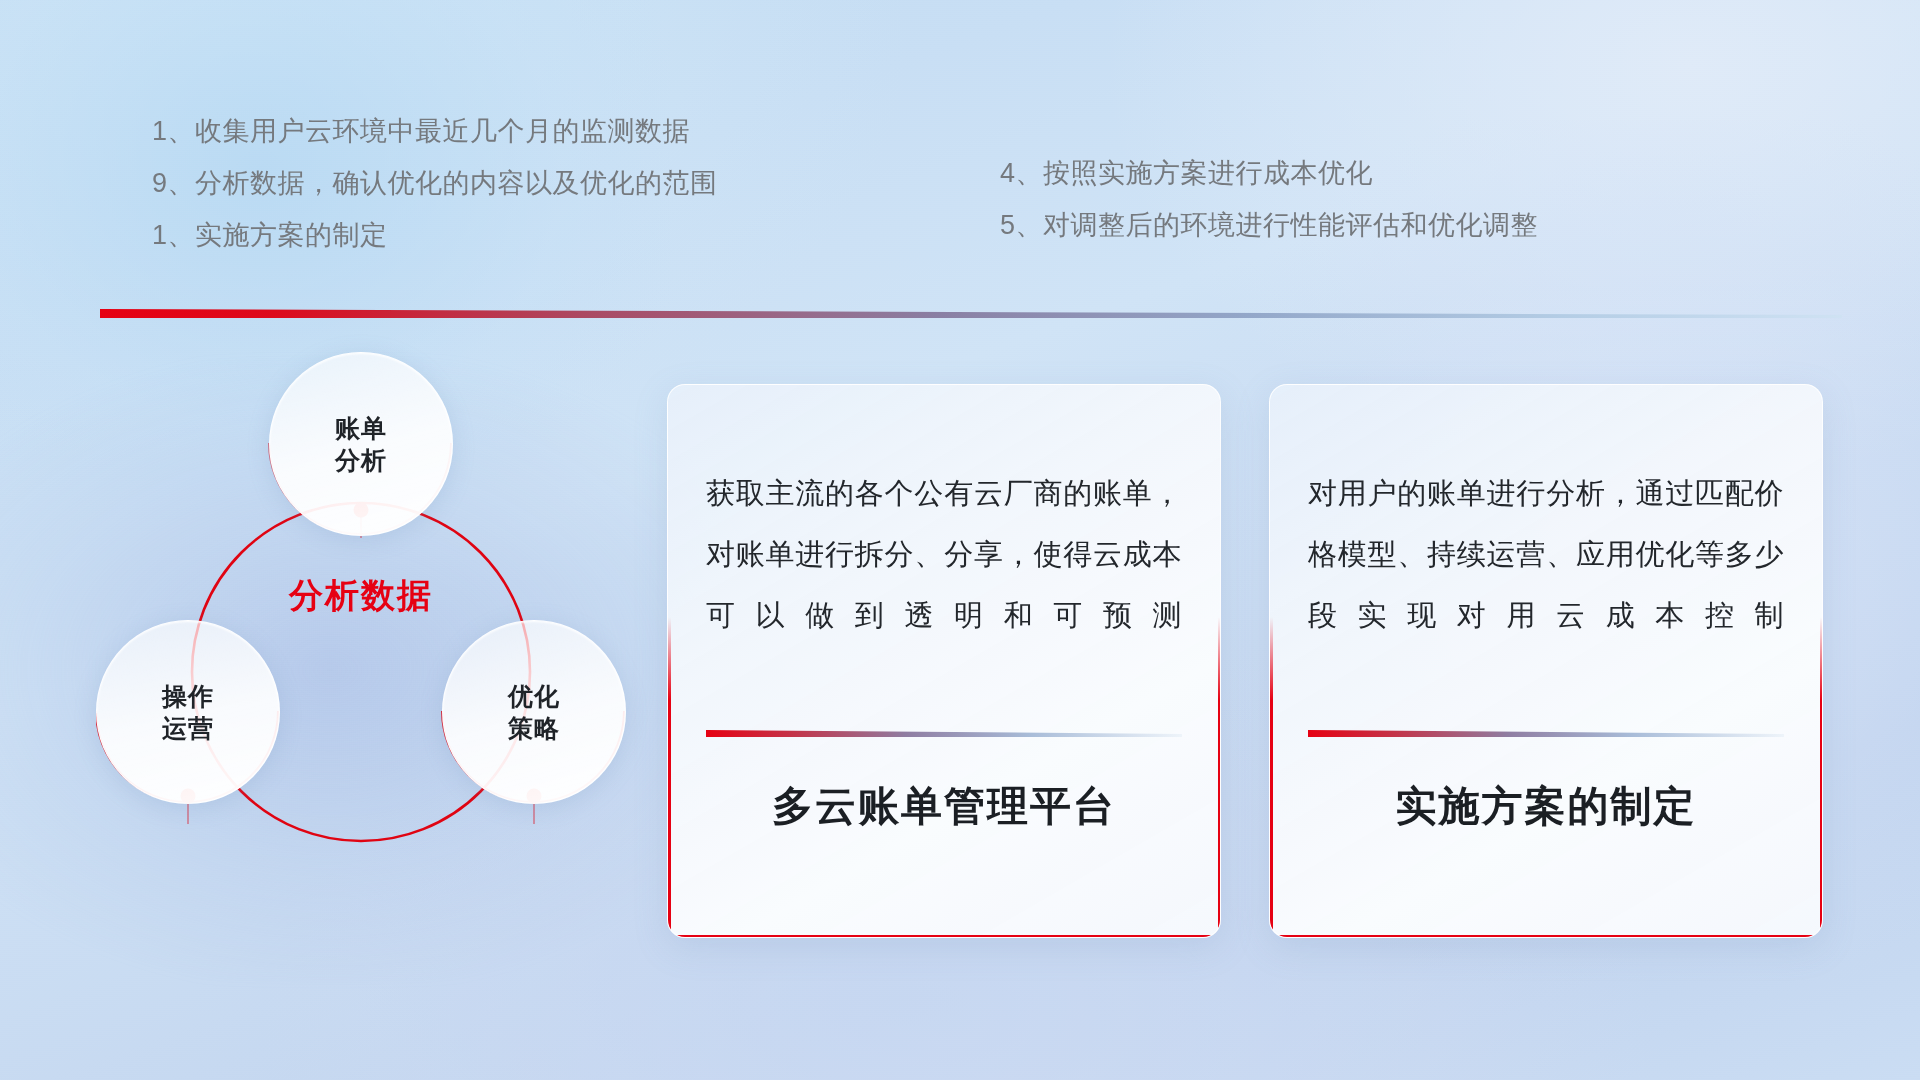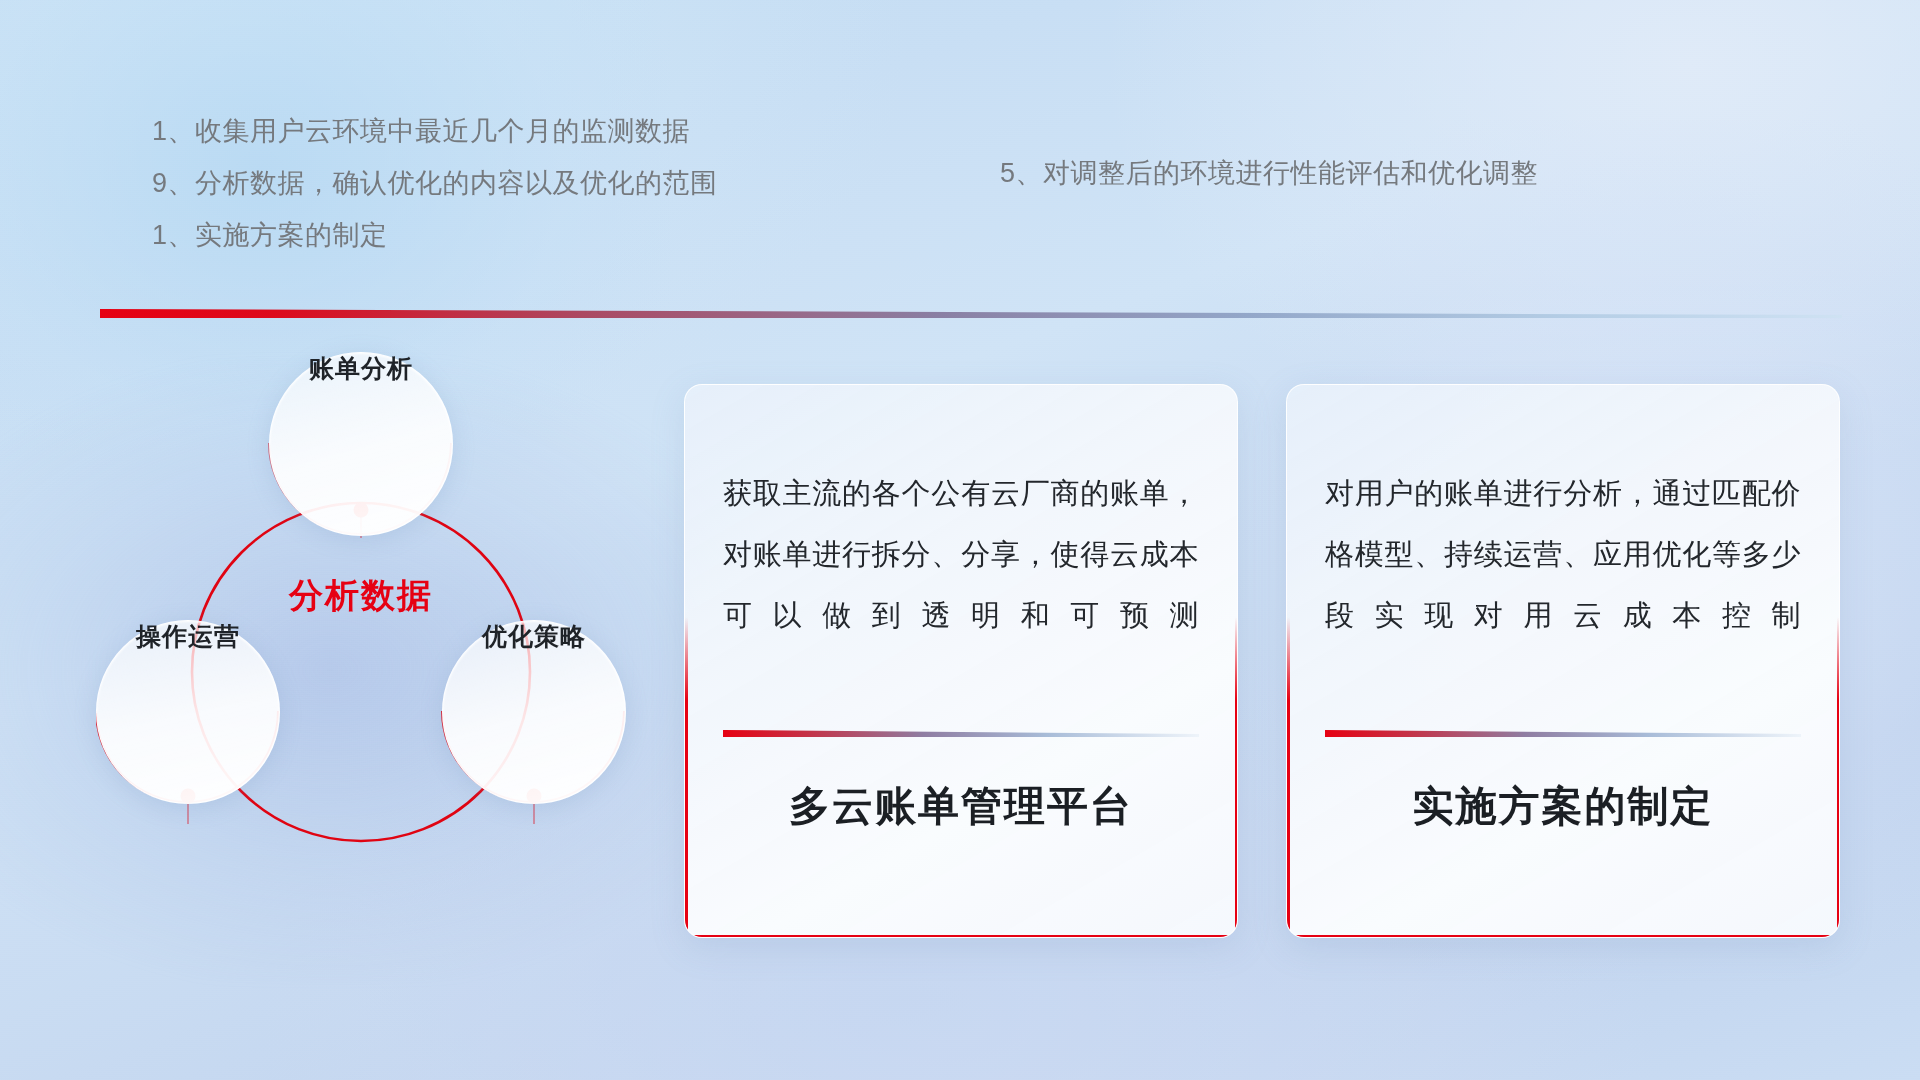--- a/index.html
+++ b/index.html
@@ -96,33 +96,32 @@
     position: absolute;
     left: 96px;
     top: 352px;
     width: 570px;
     height: 600px;
   }
   .venn-circle {
     position: absolute;
     border-radius: 50%;
     display: flex;
-    flex-direction: row;
-    align-items: flex-start;
+    flex-direction: column;
+    align-items: center;
     justify-content: center;
     font-size: 25px;
     font-weight: 700;
     color: #1f2328;
     line-height: 1.28;
     letter-spacing: 1px;
     background:
       linear-gradient(165deg, rgba(255,255,255,0.62) 0%, rgba(255,255,255,0.90) 52%, rgba(255,255,255,0.99) 100%);
     box-shadow: 0 4px 22px rgba(120,150,190,0.22), inset 0 1px 2px rgba(255,255,255,0.9);
     border: 1px solid rgba(255,255,255,0.85);
-    font-family: Liberation Serif, serif;
   }
   #venn-circle-top    { width: 182px; height: 182px; left: 173px; top: 0px; }
   #venn-circle-left   { width: 182px; height: 182px; left: 0px;   top: 268px; }
   #venn-circle-right  { width: 182px; height: 182px; left: 346px; top: 268px; }
 
   #venn-center-label {
     position: absolute;
     left: 167px;
     top: 222px;
     width: 196px;
@@ -131,21 +130,21 @@
     font-size: 34px;
     font-weight: 700;
     line-height: 1.25;
     letter-spacing: 2px;
     z-index: 6;
   }
 
   
   #cards {
     position: absolute;
-    left: 684px;
+    left: 667px;
     top: 384px;
     width: 1160px;
     height: 552px;
     display: flex;
     gap: 48px;
   }
   .card {
     position: relative;
     width: 552px;
     height: 552px;
@@ -220,20 +219,21 @@
 
 <div id="bullets">
 
   <div class="bullet-col" id="bullet-col-left">
     <div class="bullet-line">1、收集用户云环境中最近几个月的监测数据</div>
     <div class="bullet-line">9、分析数据，确认优化的内容以及优化的范围</div>
     <div class="bullet-line">1、实施方案的制定</div>
   </div>
 
   <div class="bullet-col" id="bullet-col-right">
+    <div class="bullet-line">4、按照实施方案进行成本优化</div>
     <div class="bullet-line">5、对调整后的环境进行性能评估和优化调整</div>
   </div>
 
 </div>
 
 <div id="divider">
   <svg width="1742" height="14" viewBox="0 0 1742 14" preserveAspectRatio="none">
     <defs>
       <linearGradient id="dividerGrad" x1="0" y1="0" x2="1" y2="0">
         <stop offset="0" stop-color="#e60113"></stop>

